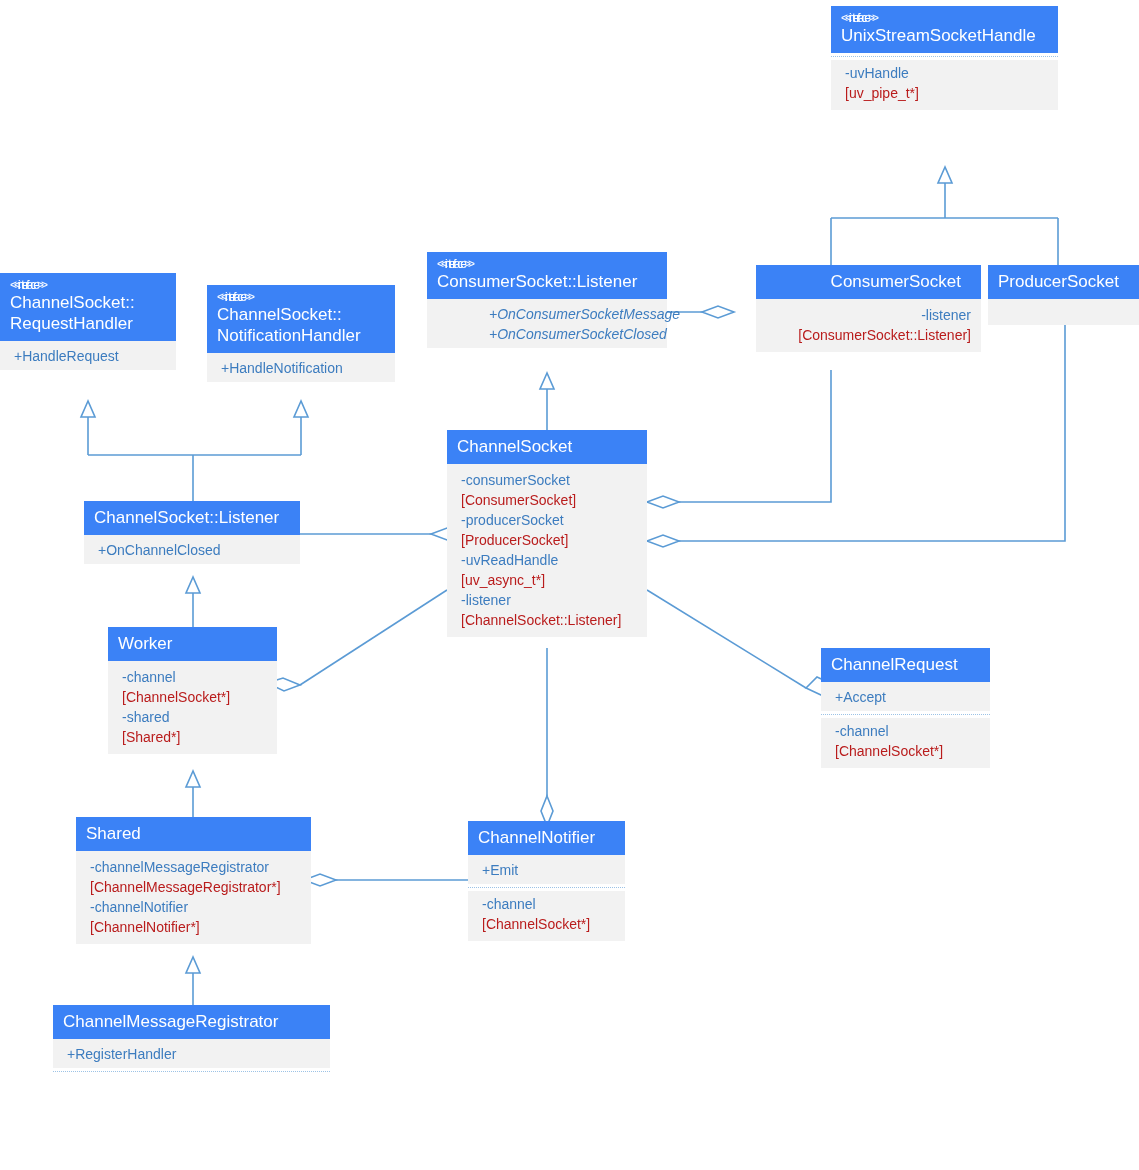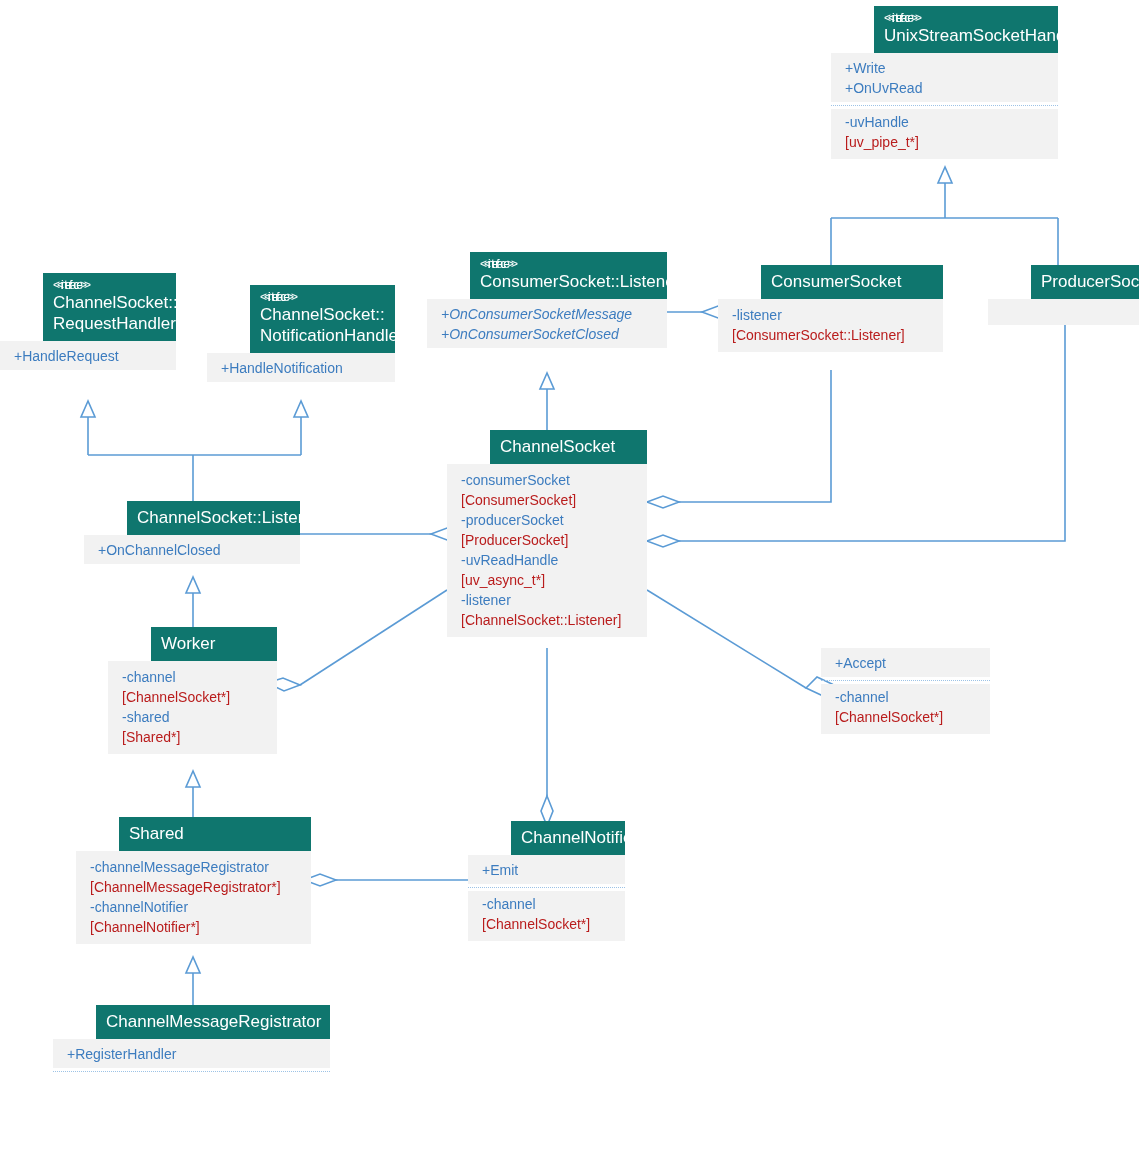--- a/index.html
+++ b/index.html
@@ -2,28 +2,28 @@
 <html><head>
 <meta charset="utf-8">
 <style>
   html,body{margin:0;padding:0;background:#ffffff;}
   body{width:1139px;height:1170px;position:relative;overflow:hidden;
        font-family:"Liberation Sans","DejaVu Sans",sans-serif;}
   #canvas{position:absolute;left:0;top:0;width:1139px;height:1170px;}
   svg.links{position:absolute;left:0;top:0;width:1139px;height:1170px;pointer-events:none;}
 
   .cls{position:absolute;box-sizing:border-box;}
-  .cls .hdr{background:#0f766e;color:#ffffff;padding:6px 20px 7px 10px;
-            font-size:17px;line-height:21px;font-weight:400;margin-left:43px;}
+  .cls .hdr{background:#3b82f6;color:#ffffff;padding:6px 20px 7px 10px;
+            font-size:17px;line-height:21px;font-weight:400;}
   .cls .hdr .stereo{display:block;font-size:12px;line-height:13px;
             letter-spacing:-3px;color:#ffffff;}
   .cls .body{background:#F2F2F2;padding:5px 10px 7px 14px;}
   .cls .body.empty{min-height:26px;padding:0;}
   .cls .mem{font-size:14px;line-height:20px;color:#3C7CBF;white-space:nowrap;}
-  .cls .mem.it{font-style:italic;}
+  .cls .mem.it{font-style:italic;margin-left:48px;}
   .cls .typ{font-size:14px;line-height:20px;color:#b91c1c;white-space:nowrap;}
   .cls .sep{border-top:1px dotted #9DC3E6;margin:3px 0 3px 0;height:0;}
   .cls .ops{padding:5px 10px 4px 14px;background:#F2F2F2;}
   .cls .atts{padding:3px 10px 7px 14px;background:#F2F2F2;}
 </style>
 </head>
 <body>
 
 <div id="canvas">
 
@@ -79,24 +79,20 @@
       <path d="M336,880 L468,880"></path>
       <polygon points="304,880 320,874 336,880 320,886" fill="#ffffff" stroke="#5B9BD5" stroke-width="1.6"></polygon>
     </g>
   </svg>
 
   <div class="cls" style="left:831px;top:6px;width:227px;">
     <div class="hdr">
       <span class="stereo">&lt;&lt;interface&gt;&gt;</span>
       <span>UnixStreamSocketHandle</span>
     </div>
-    <div class="ops">
-      <div class="mem">+Write</div>
-      <div class="mem">+OnUvRead</div>
-    </div>
     <div class="sep"></div>
     <div class="atts">
       <div class="mem">-uvHandle</div>
       <div class="typ">[uv_pipe_t*]</div>
     </div>
   </div>
 
   <div class="cls" style="left:0px;top:273px;width:176px;">
     <div class="hdr">
       <span class="stereo">&lt;&lt;interface&gt;&gt;</span>
@@ -123,21 +119,21 @@
     <div class="hdr">
       <span class="stereo">&lt;&lt;interface&gt;&gt;</span>
       <span>ConsumerSocket::Listener</span>
     </div>
     <div class="ops">
       <div class="mem it">+OnConsumerSocketMessage</div>
       <div class="mem it">+OnConsumerSocketClosed</div>
     </div>
   </div>
 
-  <div class="cls" style="left:718px;top:265px;width:225px;">
+  <div class="cls" style="left:756px;top:265px;width:225px;text-align:right;">
     <div class="hdr">
       <span>ConsumerSocket</span>
     </div>
     <div class="atts" style="padding-top:6px;">
       <div class="mem">-listener</div>
       <div class="typ">[ConsumerSocket::Listener]</div>
     </div>
   </div>
 
   <div class="cls" style="left:988px;top:265px;width:171px;">
@@ -178,20 +174,23 @@
     </div>
     <div class="atts" style="padding-top:6px;">
       <div class="mem">-channel</div>
       <div class="typ">[ChannelSocket*]</div>
       <div class="mem">-shared</div>
       <div class="typ">[Shared*]</div>
     </div>
   </div>
 
   <div class="cls" style="left:821px;top:648px;width:169px;">
+    <div class="hdr">
+      <span>ChannelRequest</span>
+    </div>
     <div class="ops">
       <div class="mem">+Accept</div>
     </div>
     <div class="sep"></div>
     <div class="atts">
       <div class="mem">-channel</div>
       <div class="typ">[ChannelSocket*]</div>
     </div>
   </div>
 

